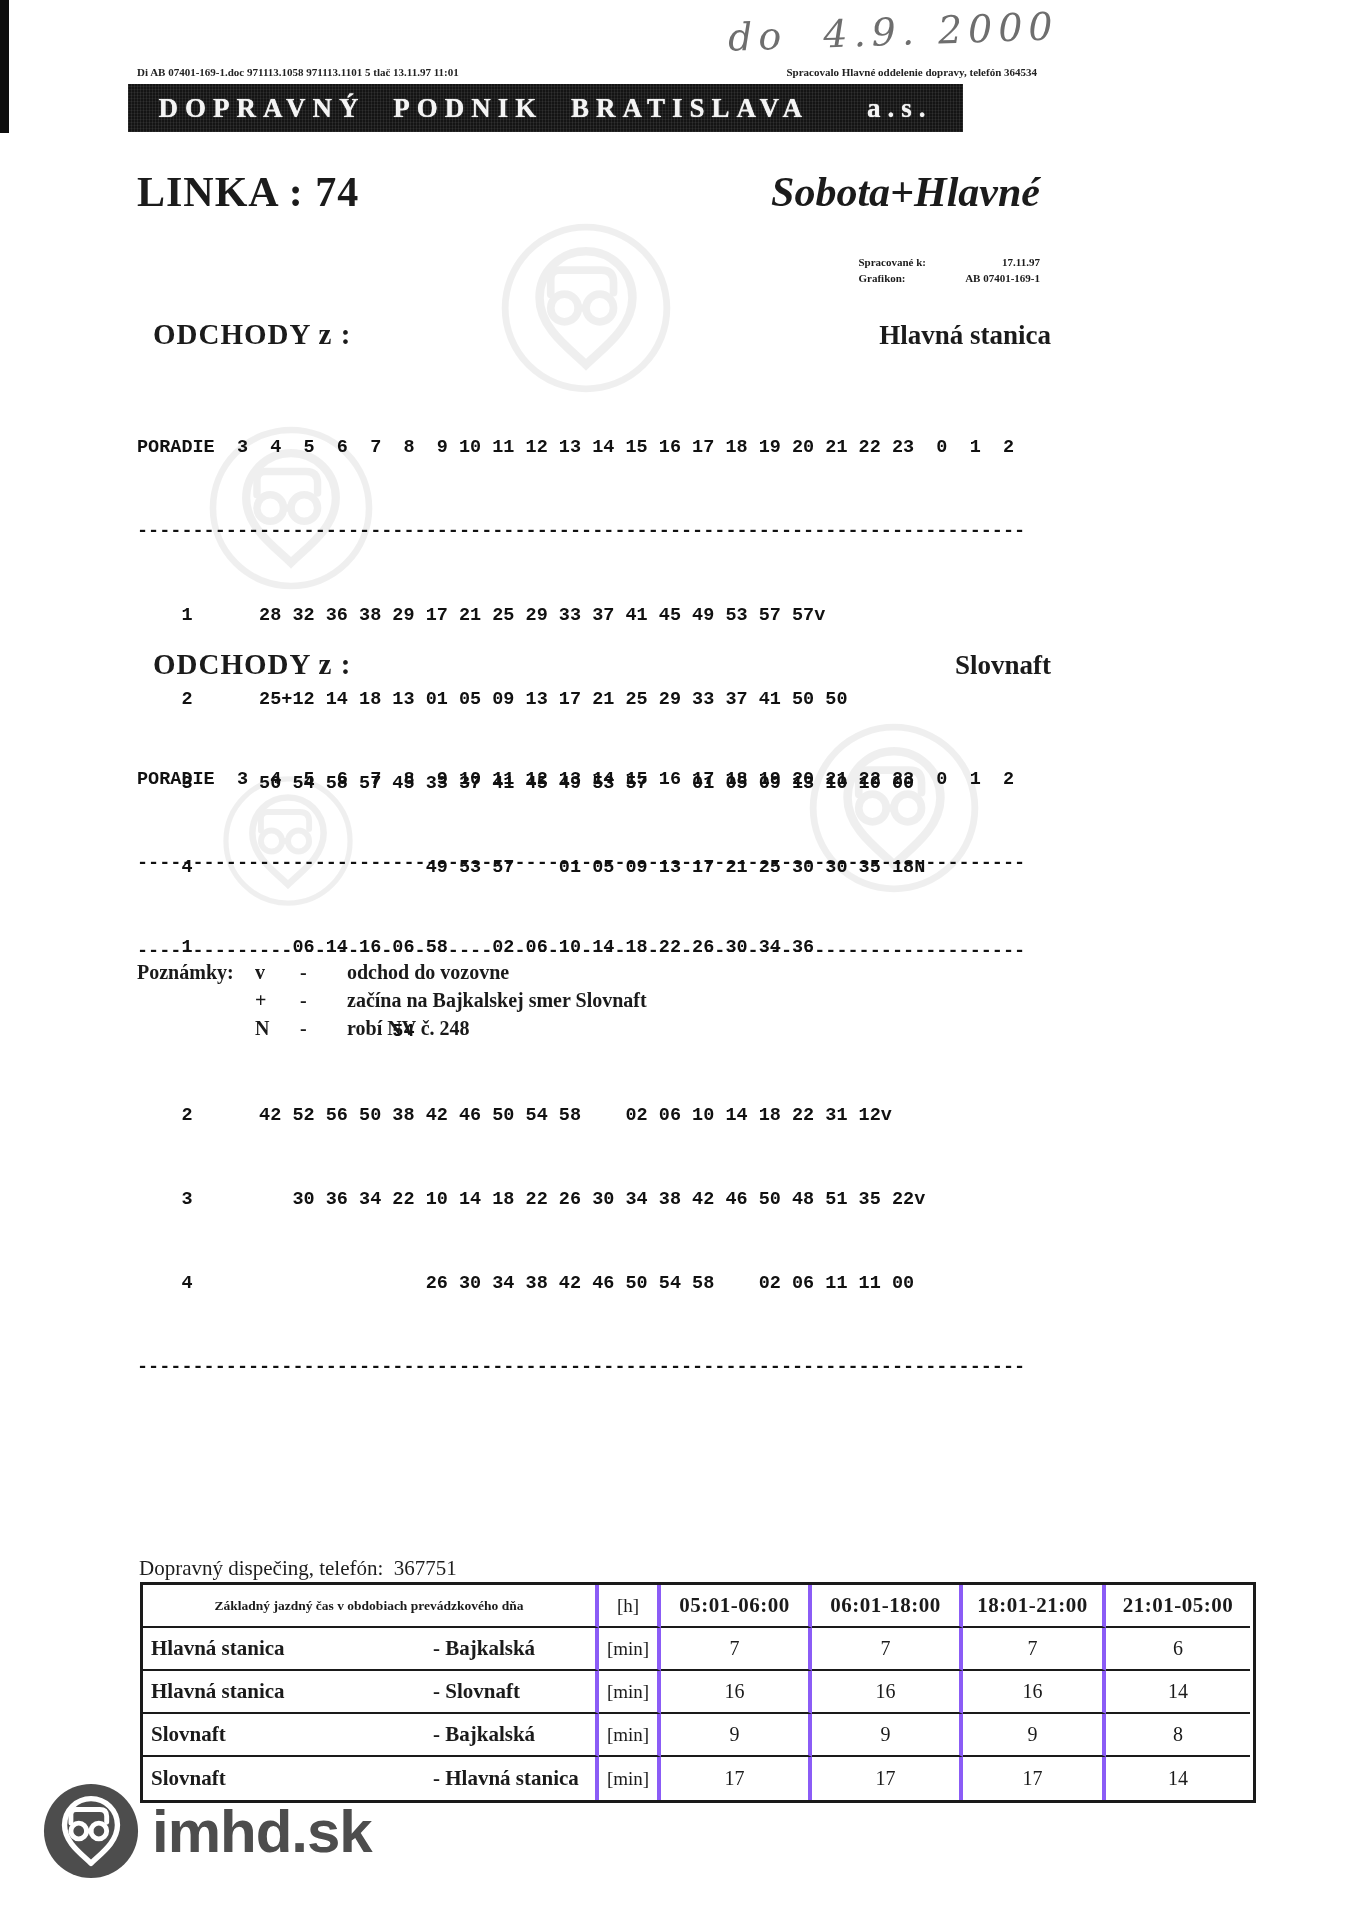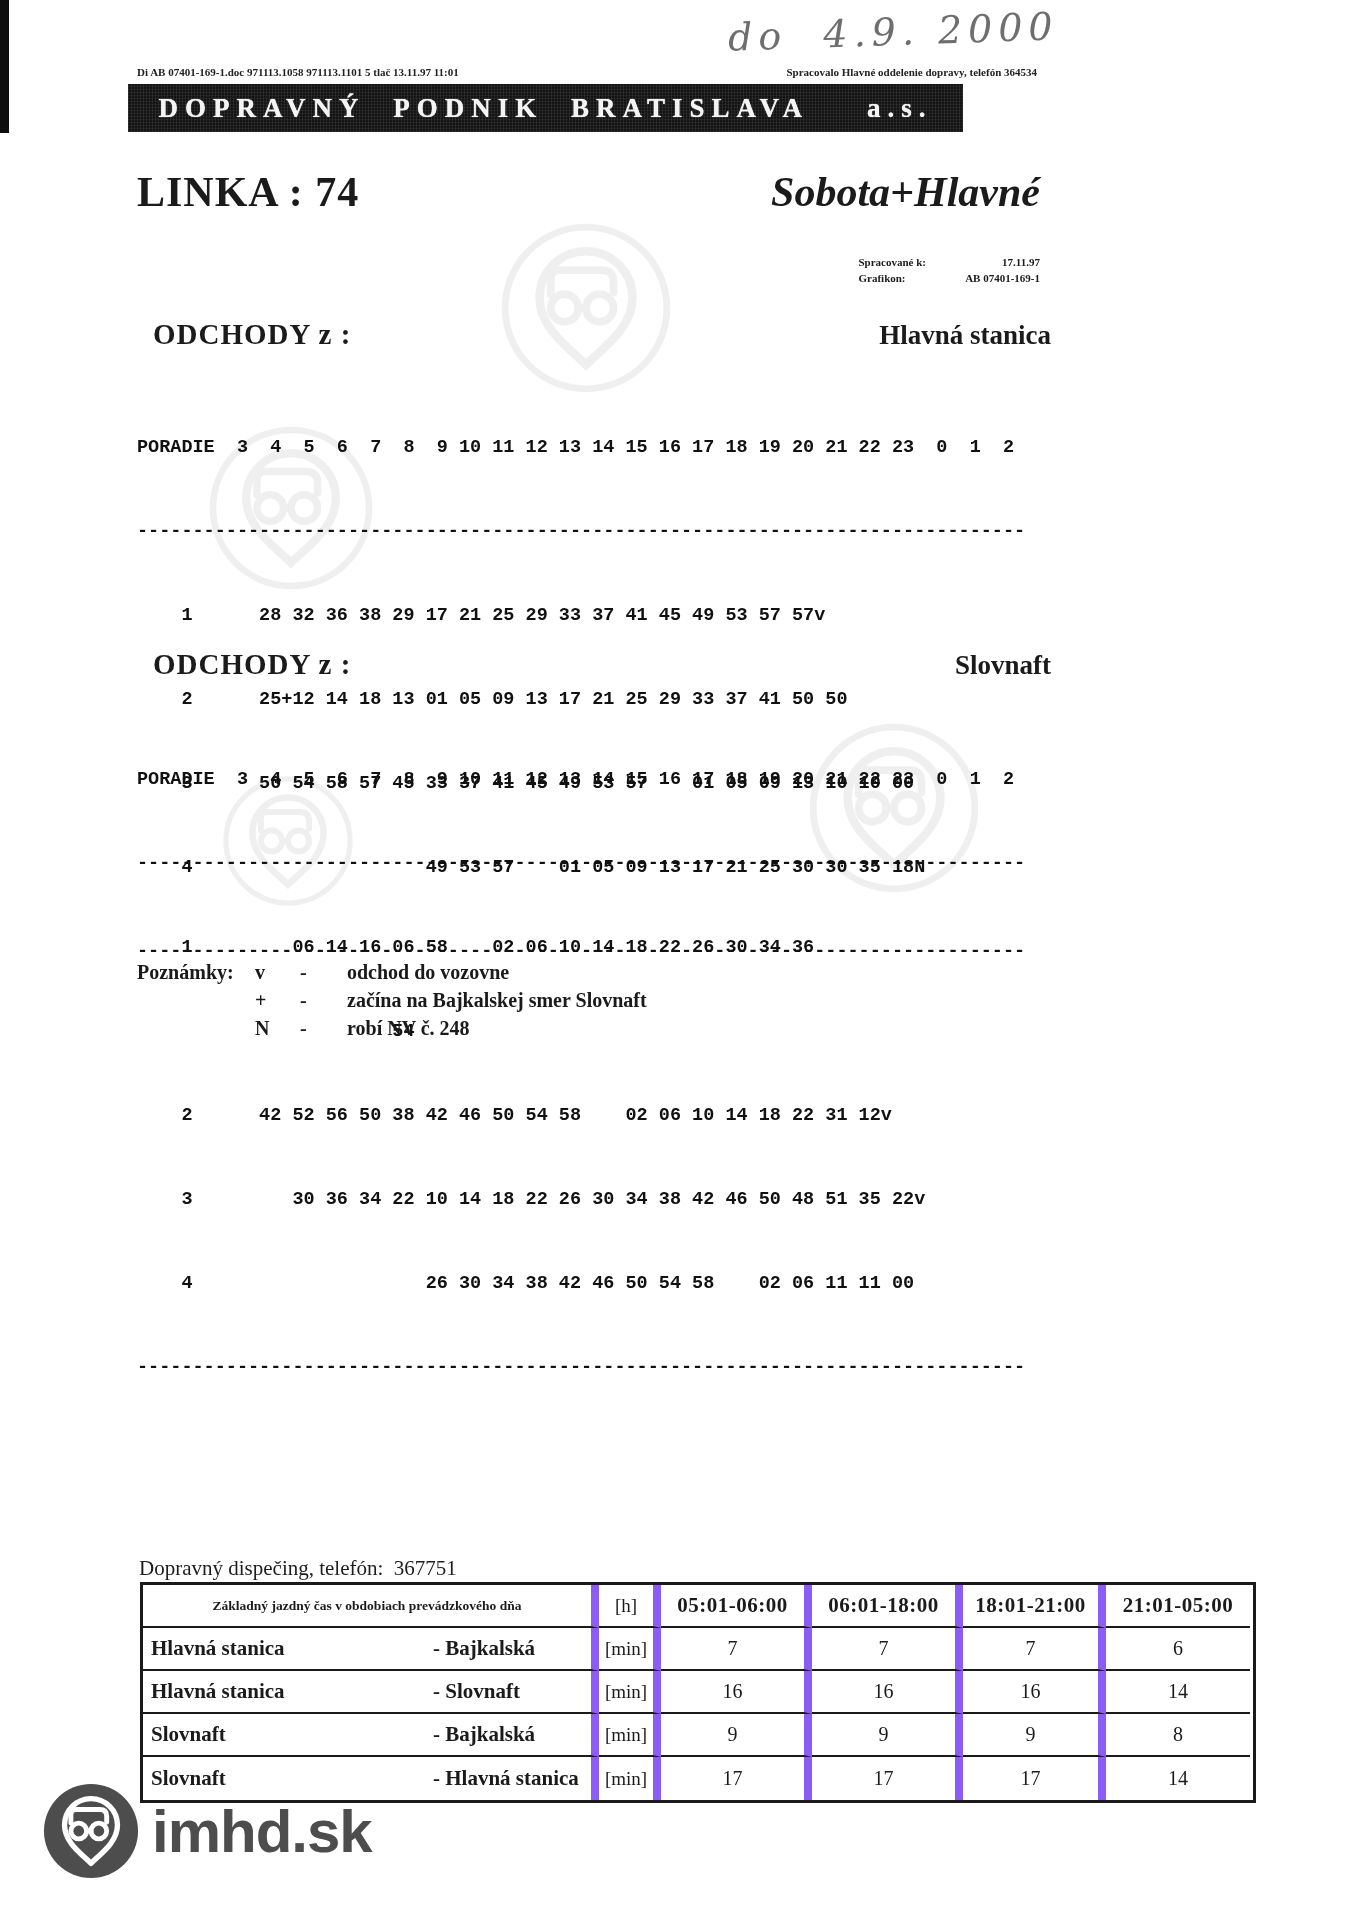--- a/index.html
+++ b/index.html
@@ -41,21 +41,21 @@
         font-size:18.5px;line-height:28px;color:#111;white-space:pre;font-weight:600;}
   
   .notes{position:absolute;left:137px;top:958px;font-size:20px;font-weight:bold;color:#1a1a1a;}
   .nrow{display:grid;grid-template-columns:118px 45px 47px auto;line-height:28px;}
   
   .dispatch{position:absolute;left:139px;top:1556px;font-size:21px;color:#1d1d1d;white-space:pre;}
   
   .ttable{position:absolute;left:140px;top:1582px;width:1110px;border:3px solid #1a1a1a;
         display:grid;grid-template-columns:456px 62px 151px 151px 143px 144px;
         grid-auto-rows:43px;box-sizing:content-box;}
-  .tc{border-right:8px solid #8b5cf6;border-bottom:2px solid #1a1a1a;display:flex;
+  .tc{border-right:4px solid #8b5cf6;border-bottom:2px solid #1a1a1a;display:flex;
         align-items:center;justify-content:center;overflow:hidden;}
   .tc.lc{border-right:none;}
   .tc.lb{border-bottom:none;}
   .th.desc{font-size:13.5px;font-weight:bold;}
   .th.unit{font-size:19px;}
   .th.time{font-size:21px;font-weight:bold;letter-spacing:.5px;}
   .route{justify-content:flex-start;padding-left:8px;font-size:21px;font-weight:bold;}
   .route .rfrom{width:282px;flex:0 0 282px;}
   .unit2{font-size:19px;}
   .val{font-size:20px;}

